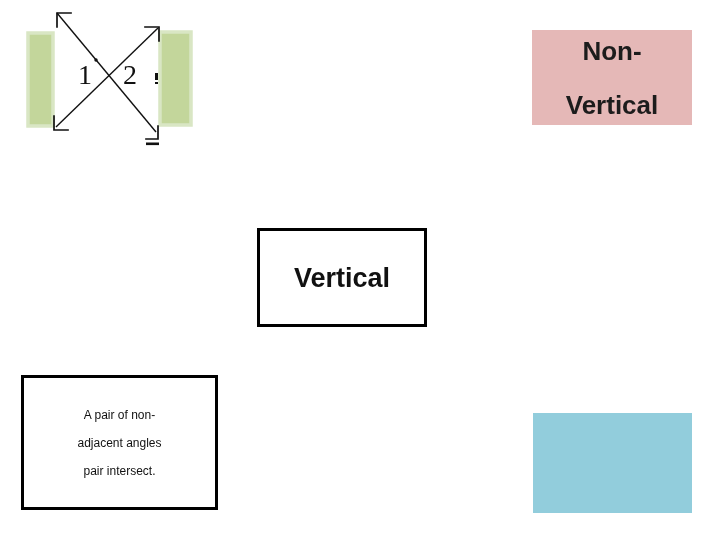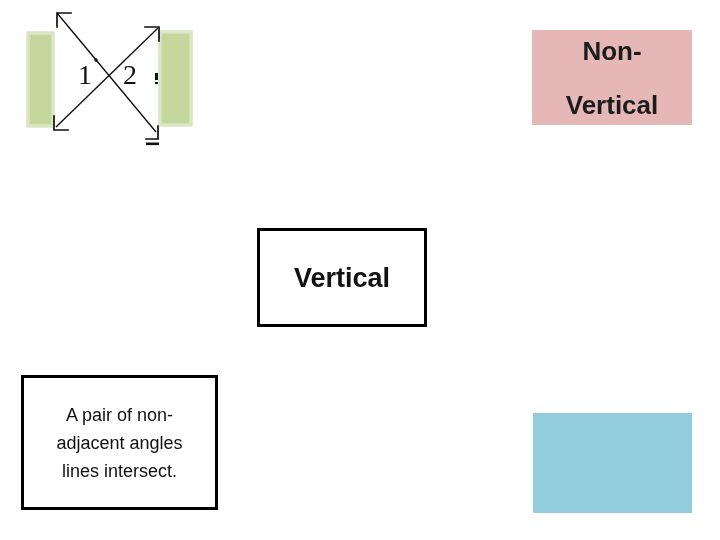--- a/index.html
+++ b/index.html
@@ -19,21 +19,21 @@
 
   .card{position:absolute;display:flex;flex-direction:column;align-items:center;justify-content:center;text-align:center;}
 
   .nonexample{left:532px;top:30px;width:160px;height:95px;background:var(--pink-bg);
     font-weight:bold;font-size:26px;line-height:42px;color:#1c1c1c;gap:12px;}
 
   .termbox{left:257px;top:228px;width:170px;height:99px;background:#ffffff;border:3px solid #000;
     font-weight:bold;font-size:27px;line-height:40px;}
 
   .defbox{left:21px;top:375px;width:197px;height:135px;background:#ffffff;border:3px solid #000;
-    font-weight:normal;font-size:18px;line-height:28px;}
+    font-weight:normal;font-size:12px;line-height:28px;}
 
   .examplebox{left:533px;top:413px;width:159px;height:100px;background:var(--blue-bg);}
 </style>
 </head>
 <body>
 
 <div class="slide">
 
   <svg class="diagram" viewBox="0 0 220 160">
     <rect class="green-rect" x="28" y="33" width="25" height="93"></rect>
@@ -65,18 +65,18 @@
     <div>Vertical</div>
   </div>
 
   <div class="card termbox">
     <div>Vertical</div>
   </div>
 
   <div class="card defbox">
     <div>A pair of non-</div>
     <div>adjacent angles</div>
-    <div>lines intersect.</div>
+    <div>pair intersect.</div>
   </div>
 
   <div class="card examplebox"></div>
 
 </div>
 
 </body></html>

